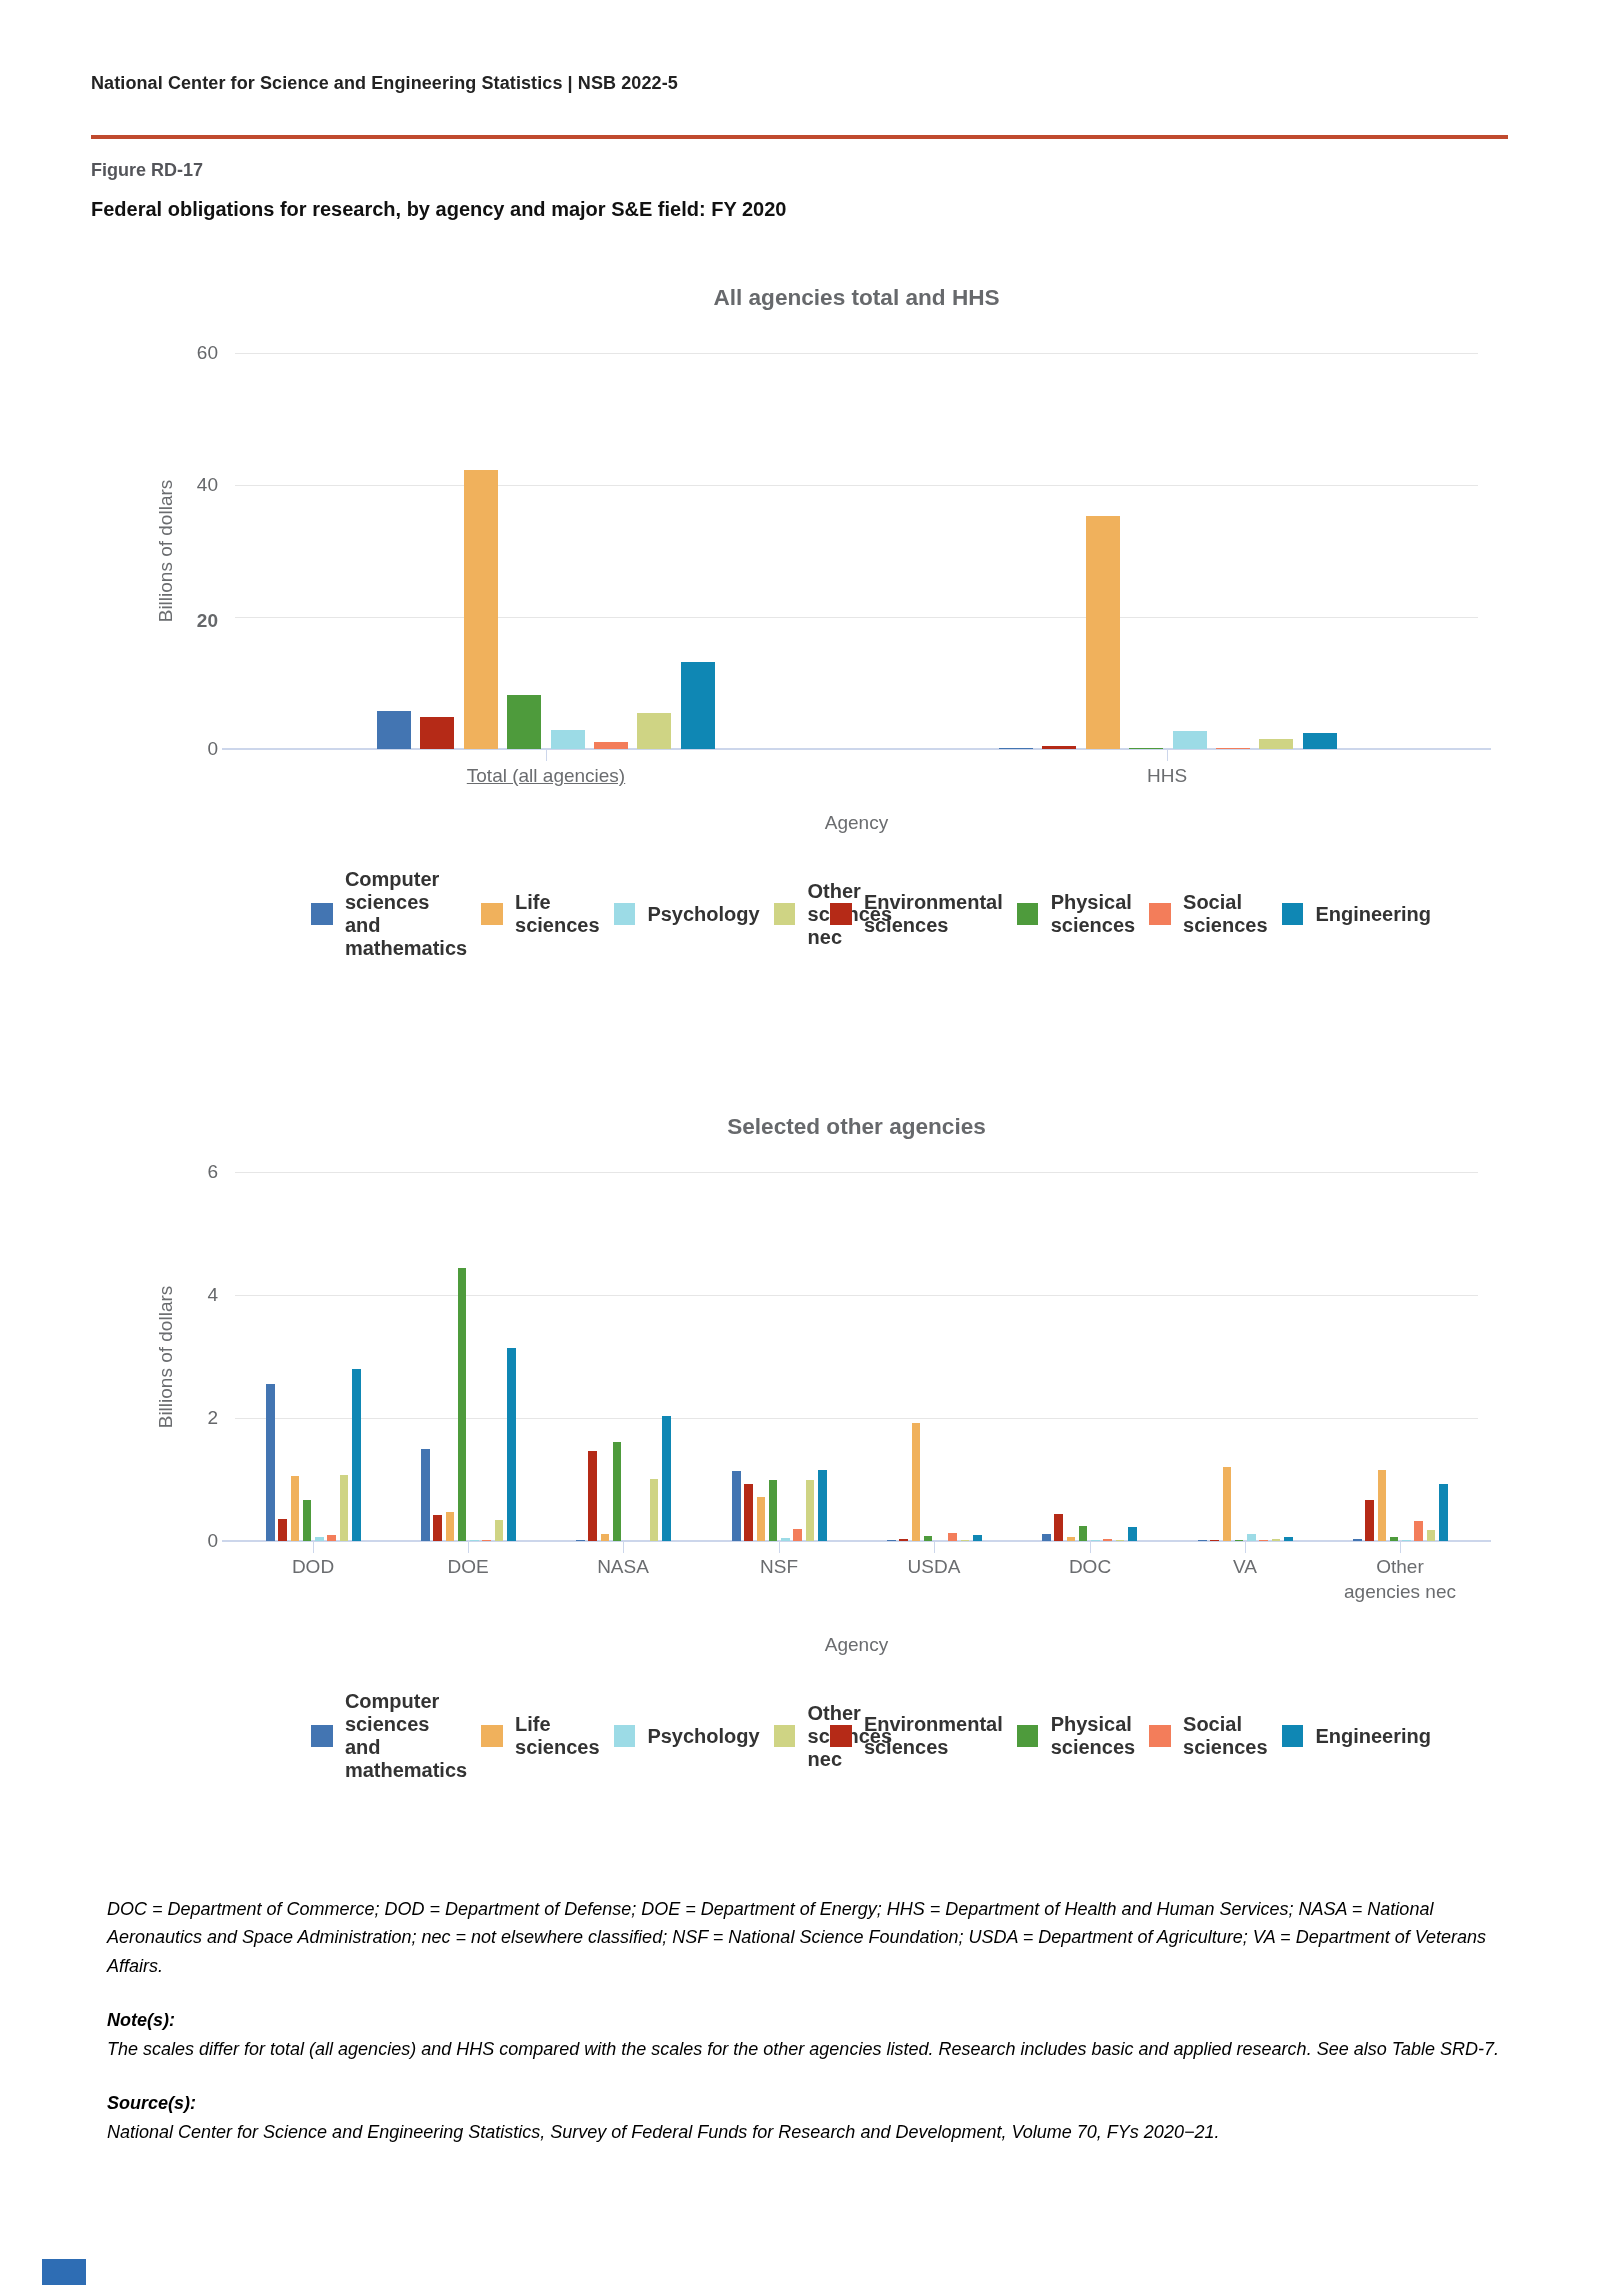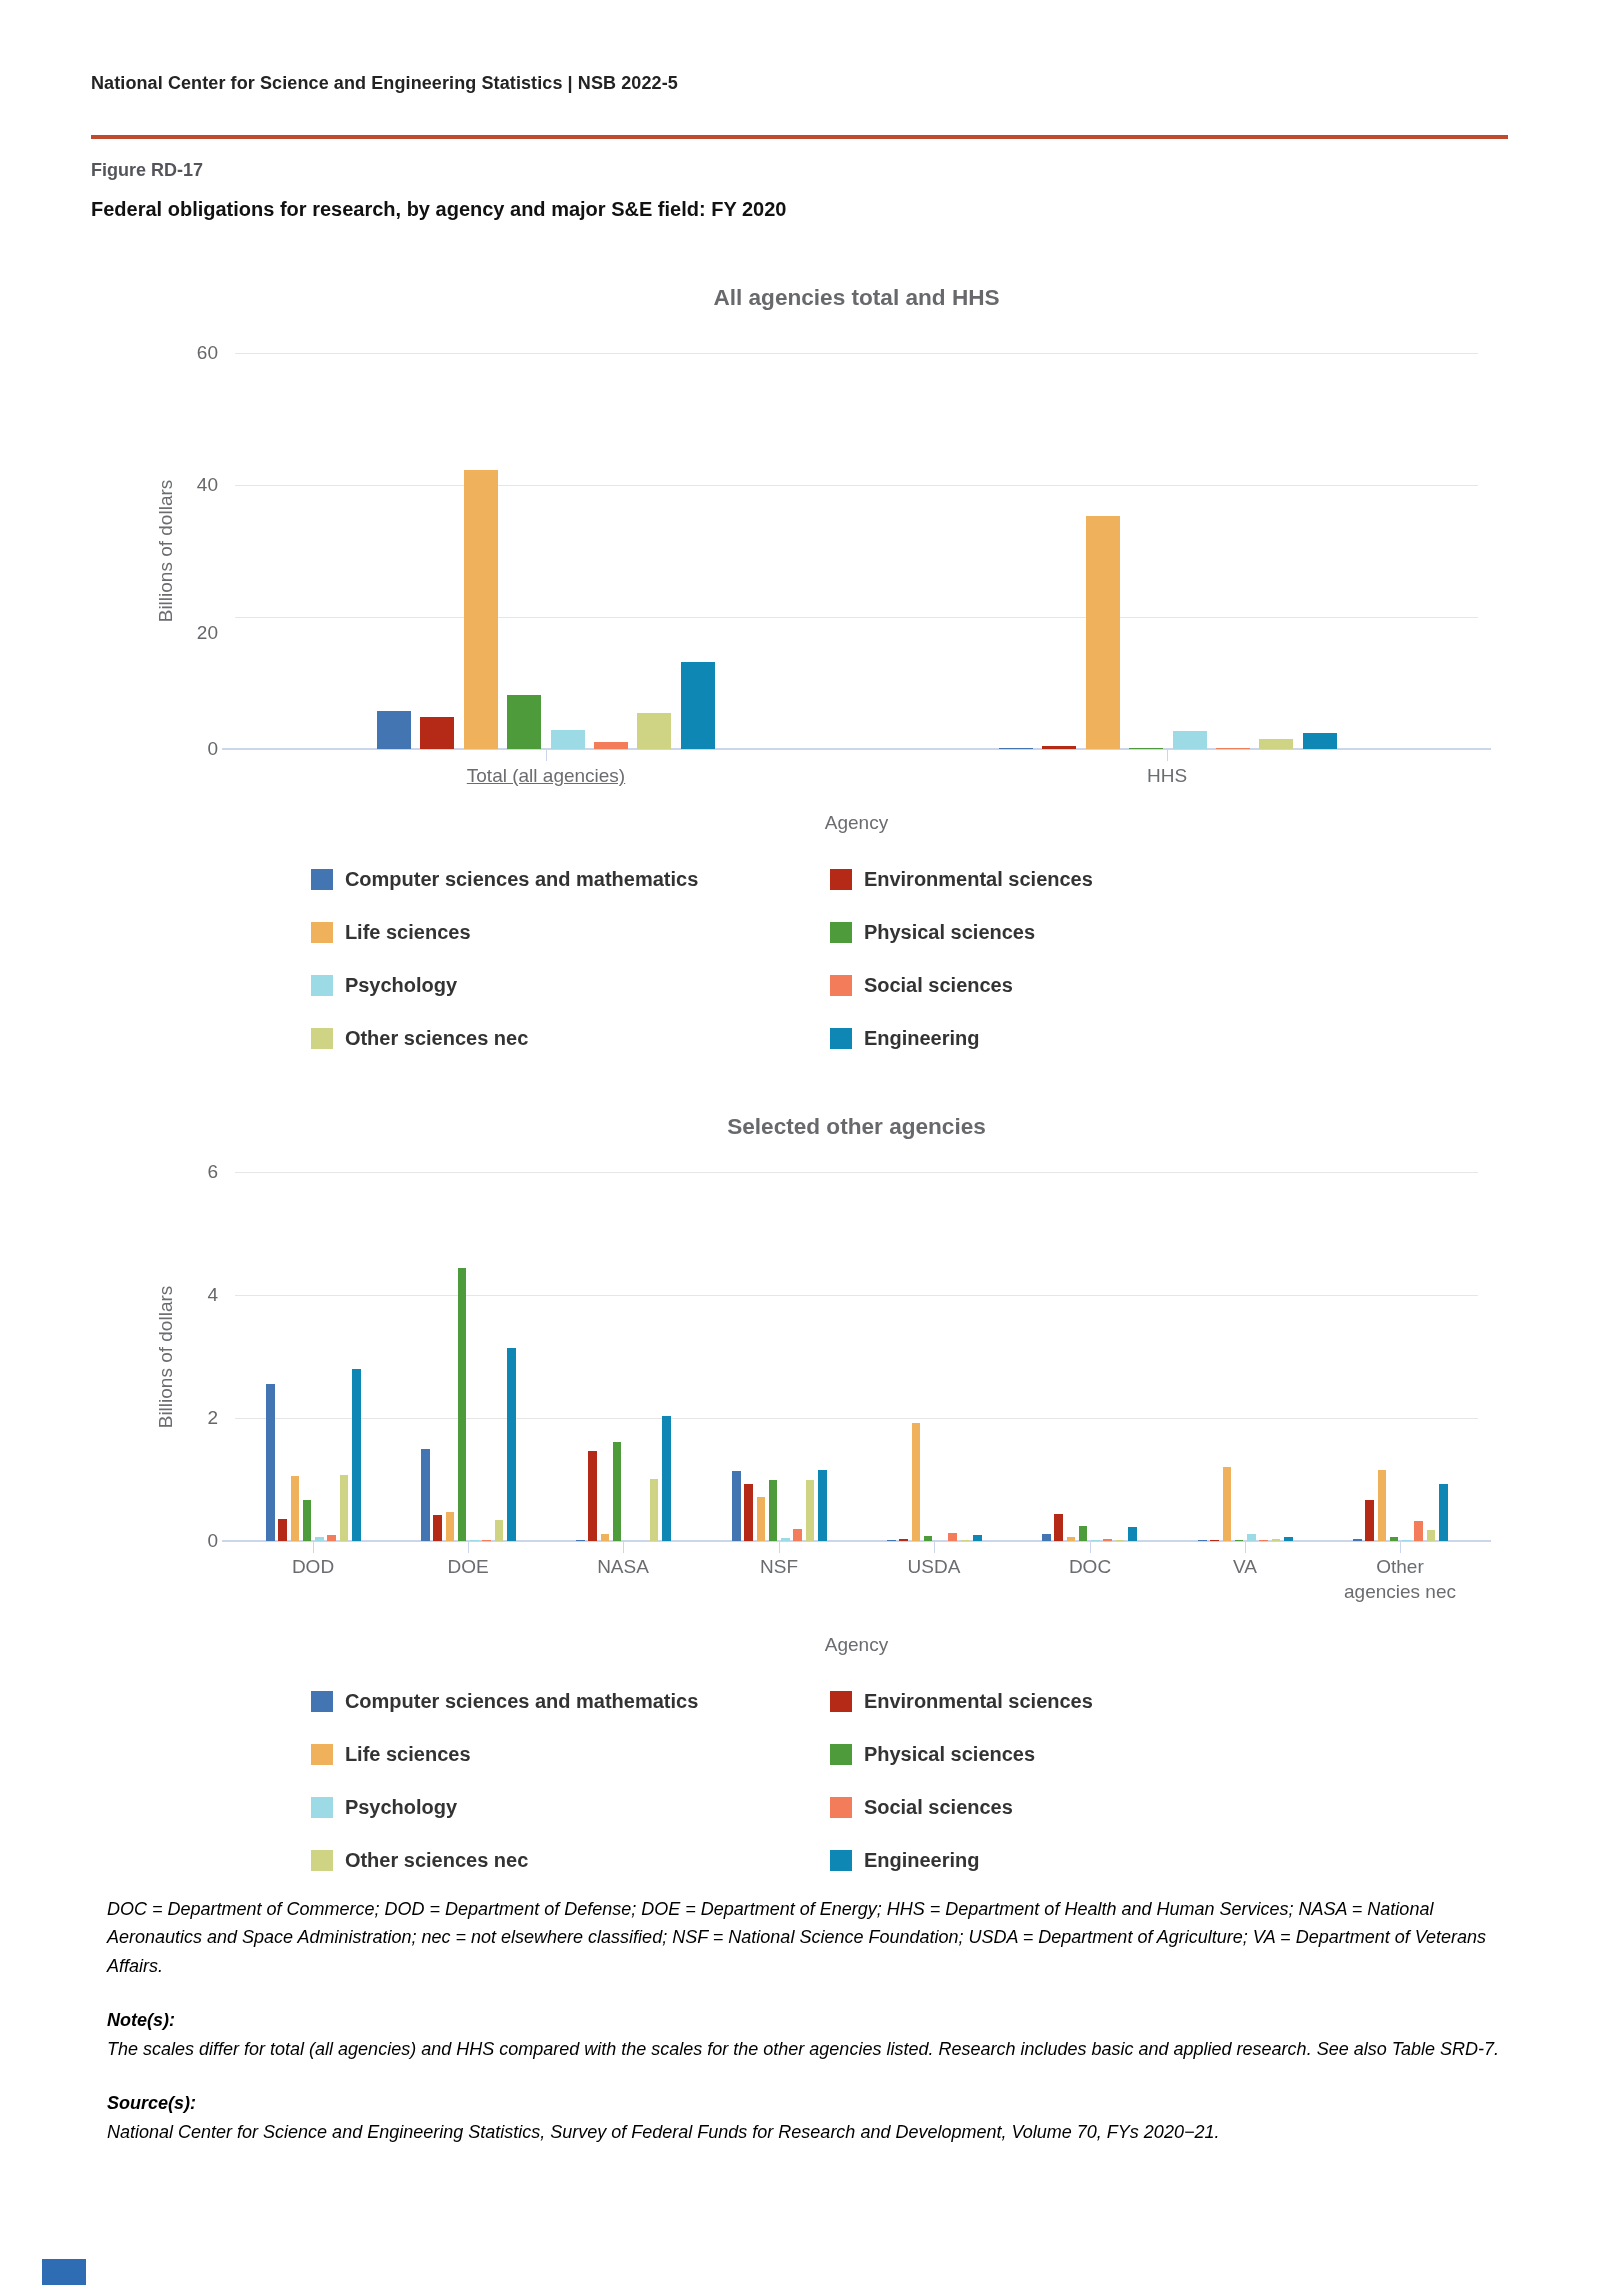--- a/index.html
+++ b/index.html
@@ -17,21 +17,21 @@
   .plot{position:absolute;left:235px;width:1243px;}
   .gridline{position:absolute;left:0;right:0;height:0.9px;background:#e6e6e6;}
   .zeroline{position:absolute;left:-13px;right:-13px;height:1.9px;background:#ccd6eb;}
   .ytick{position:absolute;left:-75px;width:58px;text-align:right;font-size:19px;color:#65676a;transform:translateY(-11.3px);}
   .bargroup{position:absolute;bottom:0;display:flex;align-items:flex-end;}
   .bar{flex:none;}
   .xtickmark{position:absolute;width:0.9px;height:12.2px;background:#ccd6eb;}
   .catlabel{position:absolute;width:226px;text-align:center;font-size:19px;color:#6a6c6f;
             white-space:pre-line;line-height:1.3;transform:translateX(-50%);}
   .legend{position:absolute;left:311px;width:1045px;display:grid;grid-template-columns:519px 519px;}
-  .legend-col{display:flex;flex-direction:column;gap:30px;}
+  .legend-col{display:flex;flex-direction:row;gap:14px;}
   .legend-item{display:flex;align-items:center;gap:12.2px;}
   .legend-swatch{width:21.7px;height:21.7px;flex:none;}
   .legend-label{font-size:20px;font-weight:700;color:#333;}
   .footer{position:absolute;left:91px;top:1895px;width:1420px;font-size:18px;line-height:1.58;color:#000;}
   .footer p{margin:0 0 0 16px;font-style:italic;}
   .footer .block{margin-bottom:26px;}
   .fhead{font-weight:700;}
   .fitalic{font-style:italic;margin-top:30px;}
   .corner-accent{position:absolute;left:42px;top:2259px;width:44px;height:26px;background:#2e6db4;}
 </style>
@@ -47,21 +47,21 @@
 
   <section>
     <h2 class="chart-title" style="top:285px;margin:0;">All agencies total and HHS</h2>
     <div class="y-axis-title" style="left:166px;top:551px;">Billions of dollars</div>
     <div class="plot" id="plot0" style="top:353px;height:396px;">
         <div class="gridline" style="top: 0px;"></div>
         <div class="ytick" style="top: 0px;">60</div>
         <div class="gridline" style="top: 132px;"></div>
         <div class="ytick" style="top: 132px;">40</div>
         <div class="gridline" style="top: 264px;"></div>
-        <div class="ytick" style="top: 280px;">20</div>
+        <div class="ytick" style="top: 268px; font-weight: bold;">20</div>
         <div class="zeroline" style="top: 395px;"></div>
         <div class="ytick" style="top: 396px;">0</div>
         <div class="bargroup" style="left: 142px; gap: 9.4px;">
           <div class="bar" style="width: 34px; height: 38px; background: rgb(67, 117, 178);"></div>
           <div class="bar" style="width: 34px; height: 32px; background: rgb(181, 42, 23);"></div>
           <div class="bar" style="width: 34px; height: 279px; background: rgb(240, 177, 92);"></div>
           <div class="bar" style="width: 34px; height: 54px; background: rgb(78, 155, 60);"></div>
           <div class="bar" style="width: 34px; height: 19px; background: rgb(156, 219, 230);"></div>
           <div class="bar" style="width: 34px; height: 6.6px; background: rgb(243, 125, 90);"></div>
           <div class="bar" style="width: 34px; height: 36px; background: rgb(207, 212, 132);"></div>

